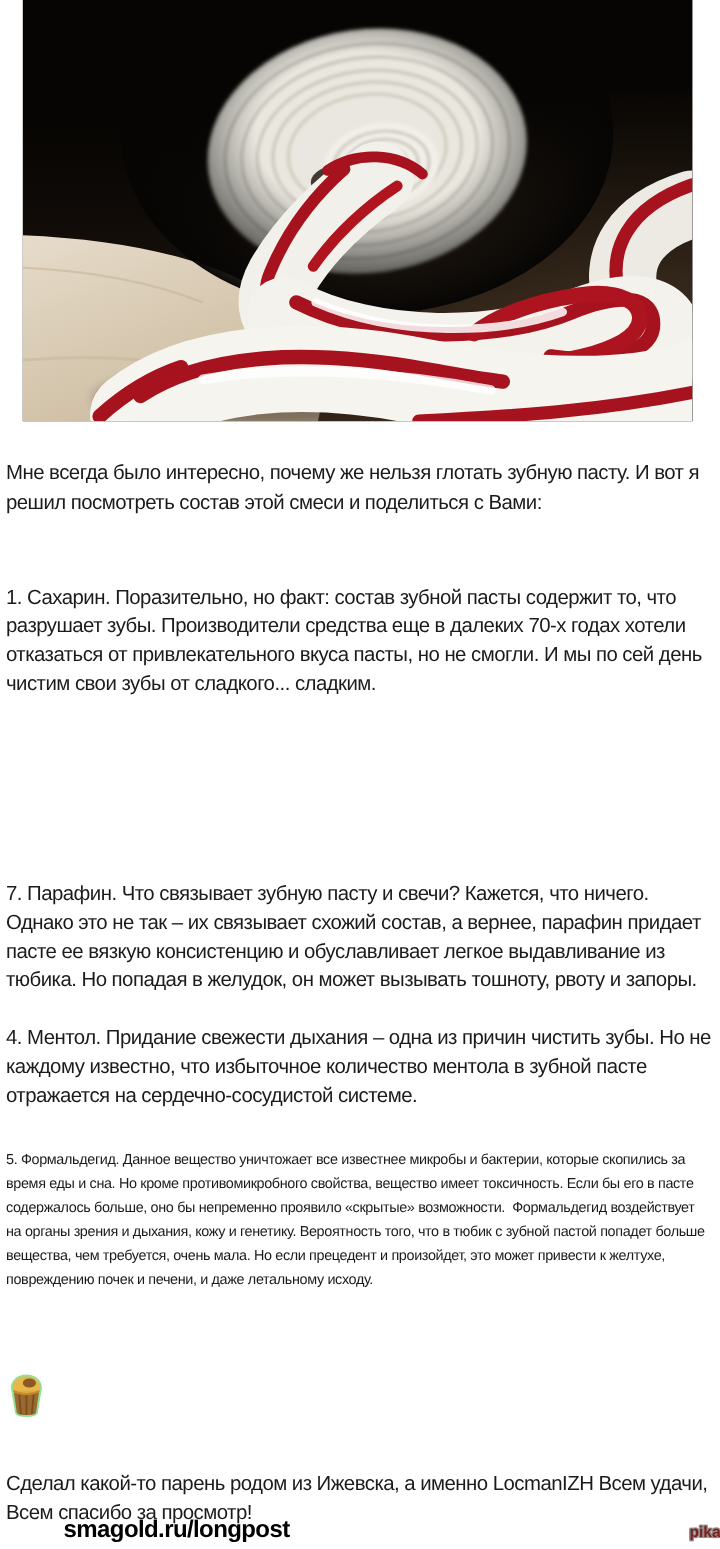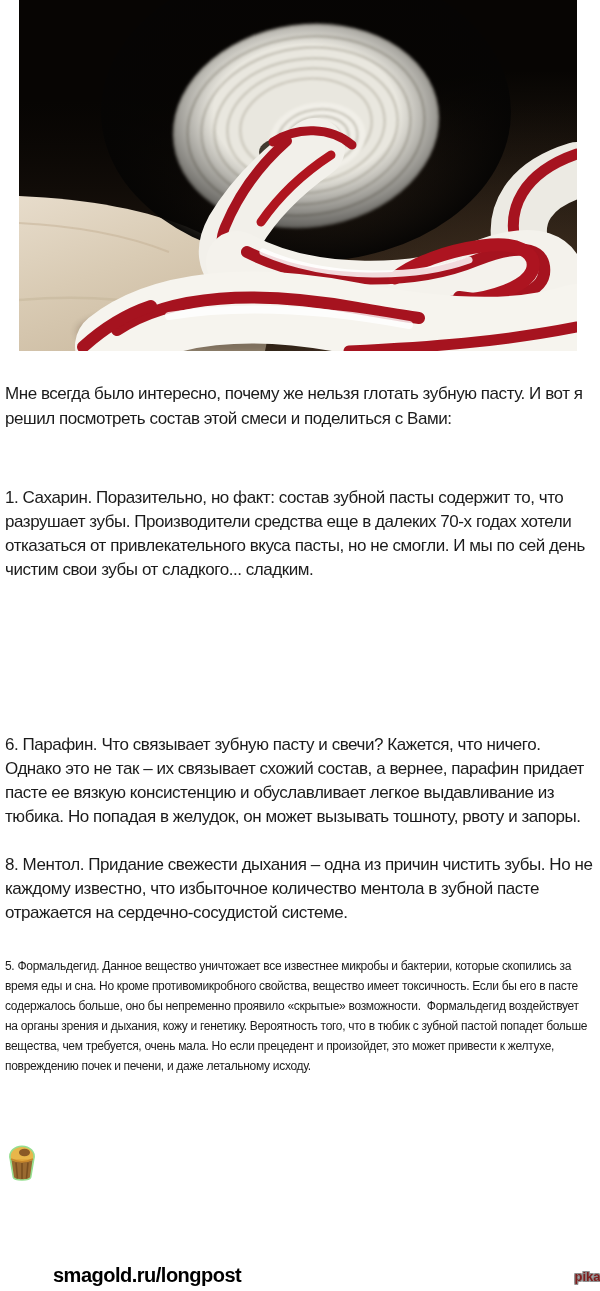--- a/index.html
+++ b/index.html
@@ -129,34 +129,35 @@
         <path d="M98,330 C152,294 238,290 338,308 C362,312 382,316 400,318" stroke="#a6131f" stroke-width="12"></path>
         <path d="M64,347 C86,327 108,314 132,306" stroke="#a6131f" stroke-width="12"></path>
         <path d="M330,351 C410,347 482,342 558,327" stroke="#a6131f" stroke-width="11"></path>
         <path d="M150,316 C230,303 320,312 390,325" stroke="#ffffff" stroke-width="8" opacity="0.8"></path>
       </g>
     </svg>
   </div>
 
   <p class="para intro">Мне всегда было интересно, почему же нельзя глотать зубную пасту. И вот я решил посмотреть состав этой смеси и поделиться с Вами:</p>
   <p class="para item1">1. Сахарин. Поразительно, но факт: состав зубной пасты содержит то, что разрушает зубы. Производители средства еще в далеких 70-х годах хотели отказаться от привлекательного вкуса пасты, но не смогли. И мы по сей день чистим свои зубы от сладкого... сладким.</p>
-  <p class="para item3">6. Парафин. Что связывает зубную пасту и свечи? Кажется, что ничего. Однако это не так – их связывает схожий состав, а вернее, парафин придает пасте ее вязкую консистенцию и обуславливает легкое выдавливание из тюбика. Но попадая в желудок, он может вызывать тошноту, рвоту и запоры.</p>
-  <p class="para item4">8. Ментол. Придание свежести дыхания – одна из причин чистить зубы. Но не каждому известно, что избыточное количество ментола в зубной пасте отражается на сердечно-сосудистой системе.</p>
+  <p class="para item3">7. Парафин. Что связывает зубную пасту и свечи? Кажется, что ничего. Однако это не так – их связывает схожий состав, а вернее, парафин придает пасте ее вязкую консистенцию и обуславливает легкое выдавливание из тюбика. Но попадая в желудок, он может вызывать тошноту, рвоту и запоры.</p>
+  <p class="para item4">4. Ментол. Придание свежести дыхания – одна из причин чистить зубы. Но не каждому известно, что избыточное количество ментола в зубной пасте отражается на сердечно-сосудистой системе.</p>
   <p class="para item5">5. Формальдегид. Данное вещество уничтожает все известнее микробы и бактерии, которые скопились за время еды и сна. Но кроме противомикробного свойства, вещество имеет токсичность. Если бы его в пасте содержалось больше, оно бы непременно проявило «скрытые» возможности.  Формальдегид воздействует на органы зрения и дыхания, кожу и генетику. Вероятность того, что в тюбик с зубной пастой попадет больше вещества, чем требуется, очень мала. Но если прецедент и произойдет, это может привести к желтухе, повреждению почек и печени, и даже летальному исходу.</p>
 
   <span class="muffin">
     <svg viewBox="0 0 34 42" width="34" height="42">
       <g stroke="#96df90" stroke-width="3" stroke-linejoin="round">
         <path d="M6,17 C4,10 10,5 17,5 C24,5 30,10 28,17 L25,35 C24,38 10,38 9,35 Z" fill="#e2a93e"></path>
       </g>
       <path d="M6,17 C4,10 10,5 17,5 C24,5 30,10 28,17 Z" fill="#e8b64a"></path>
       <path d="M6.5,18 L9,35 C10,38 24,38 25,35 L27.5,18 C20,21 13,21 6.5,18 Z" fill="#9a6a30"></path>
       <path d="M11,20.5 L12.5,36.5 M17,21 L17,37 M23,20.5 L21.5,36.5" stroke="#7a4f20" stroke-width="1.6" fill="none"></path>
       <ellipse cx="19.5" cy="10.5" rx="5.5" ry="3.8" fill="#8a5a26"></ellipse>
       <path d="M6,17 C13,20.5 21,20.5 28,17" stroke="#c9882b" stroke-width="1.5" fill="none"></path>
     </svg>
   </span>
 
+  <p class="para outro">Сделал какой-то парень родом из Ижевска, а именно LocmanIZH Всем удачи, Всем спасибо за просмотр!</p>
 
   <div class="source">smagold.ru/longpost</div>
   <div class="watermark">pikabu.ru</div>
 
 </div>
 
 </body></html>

